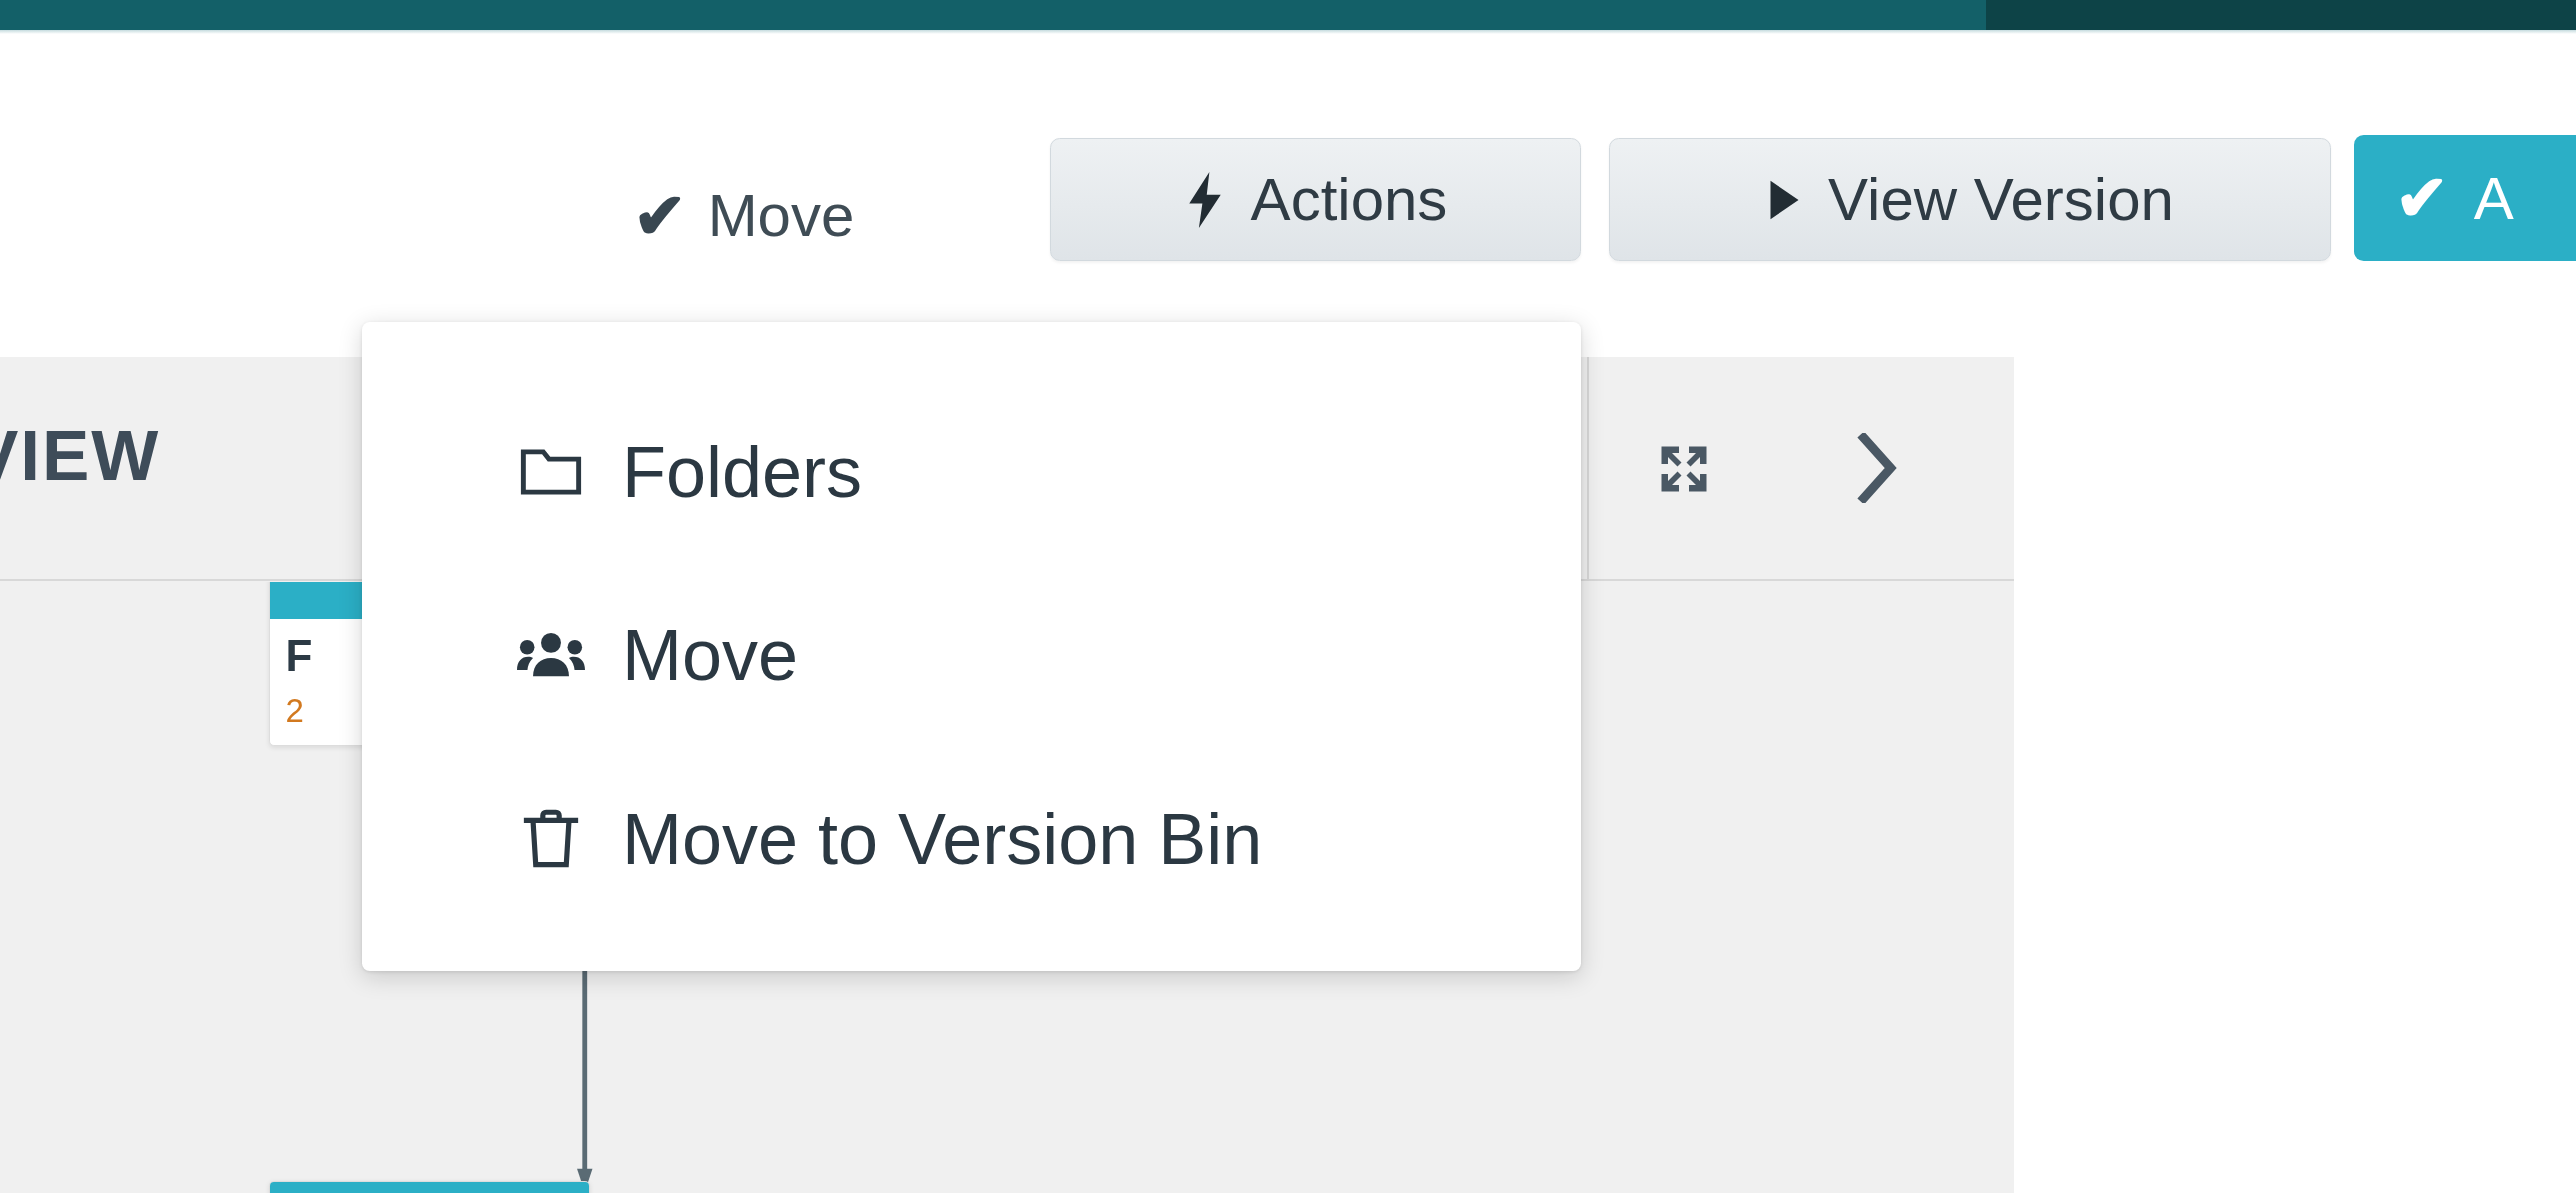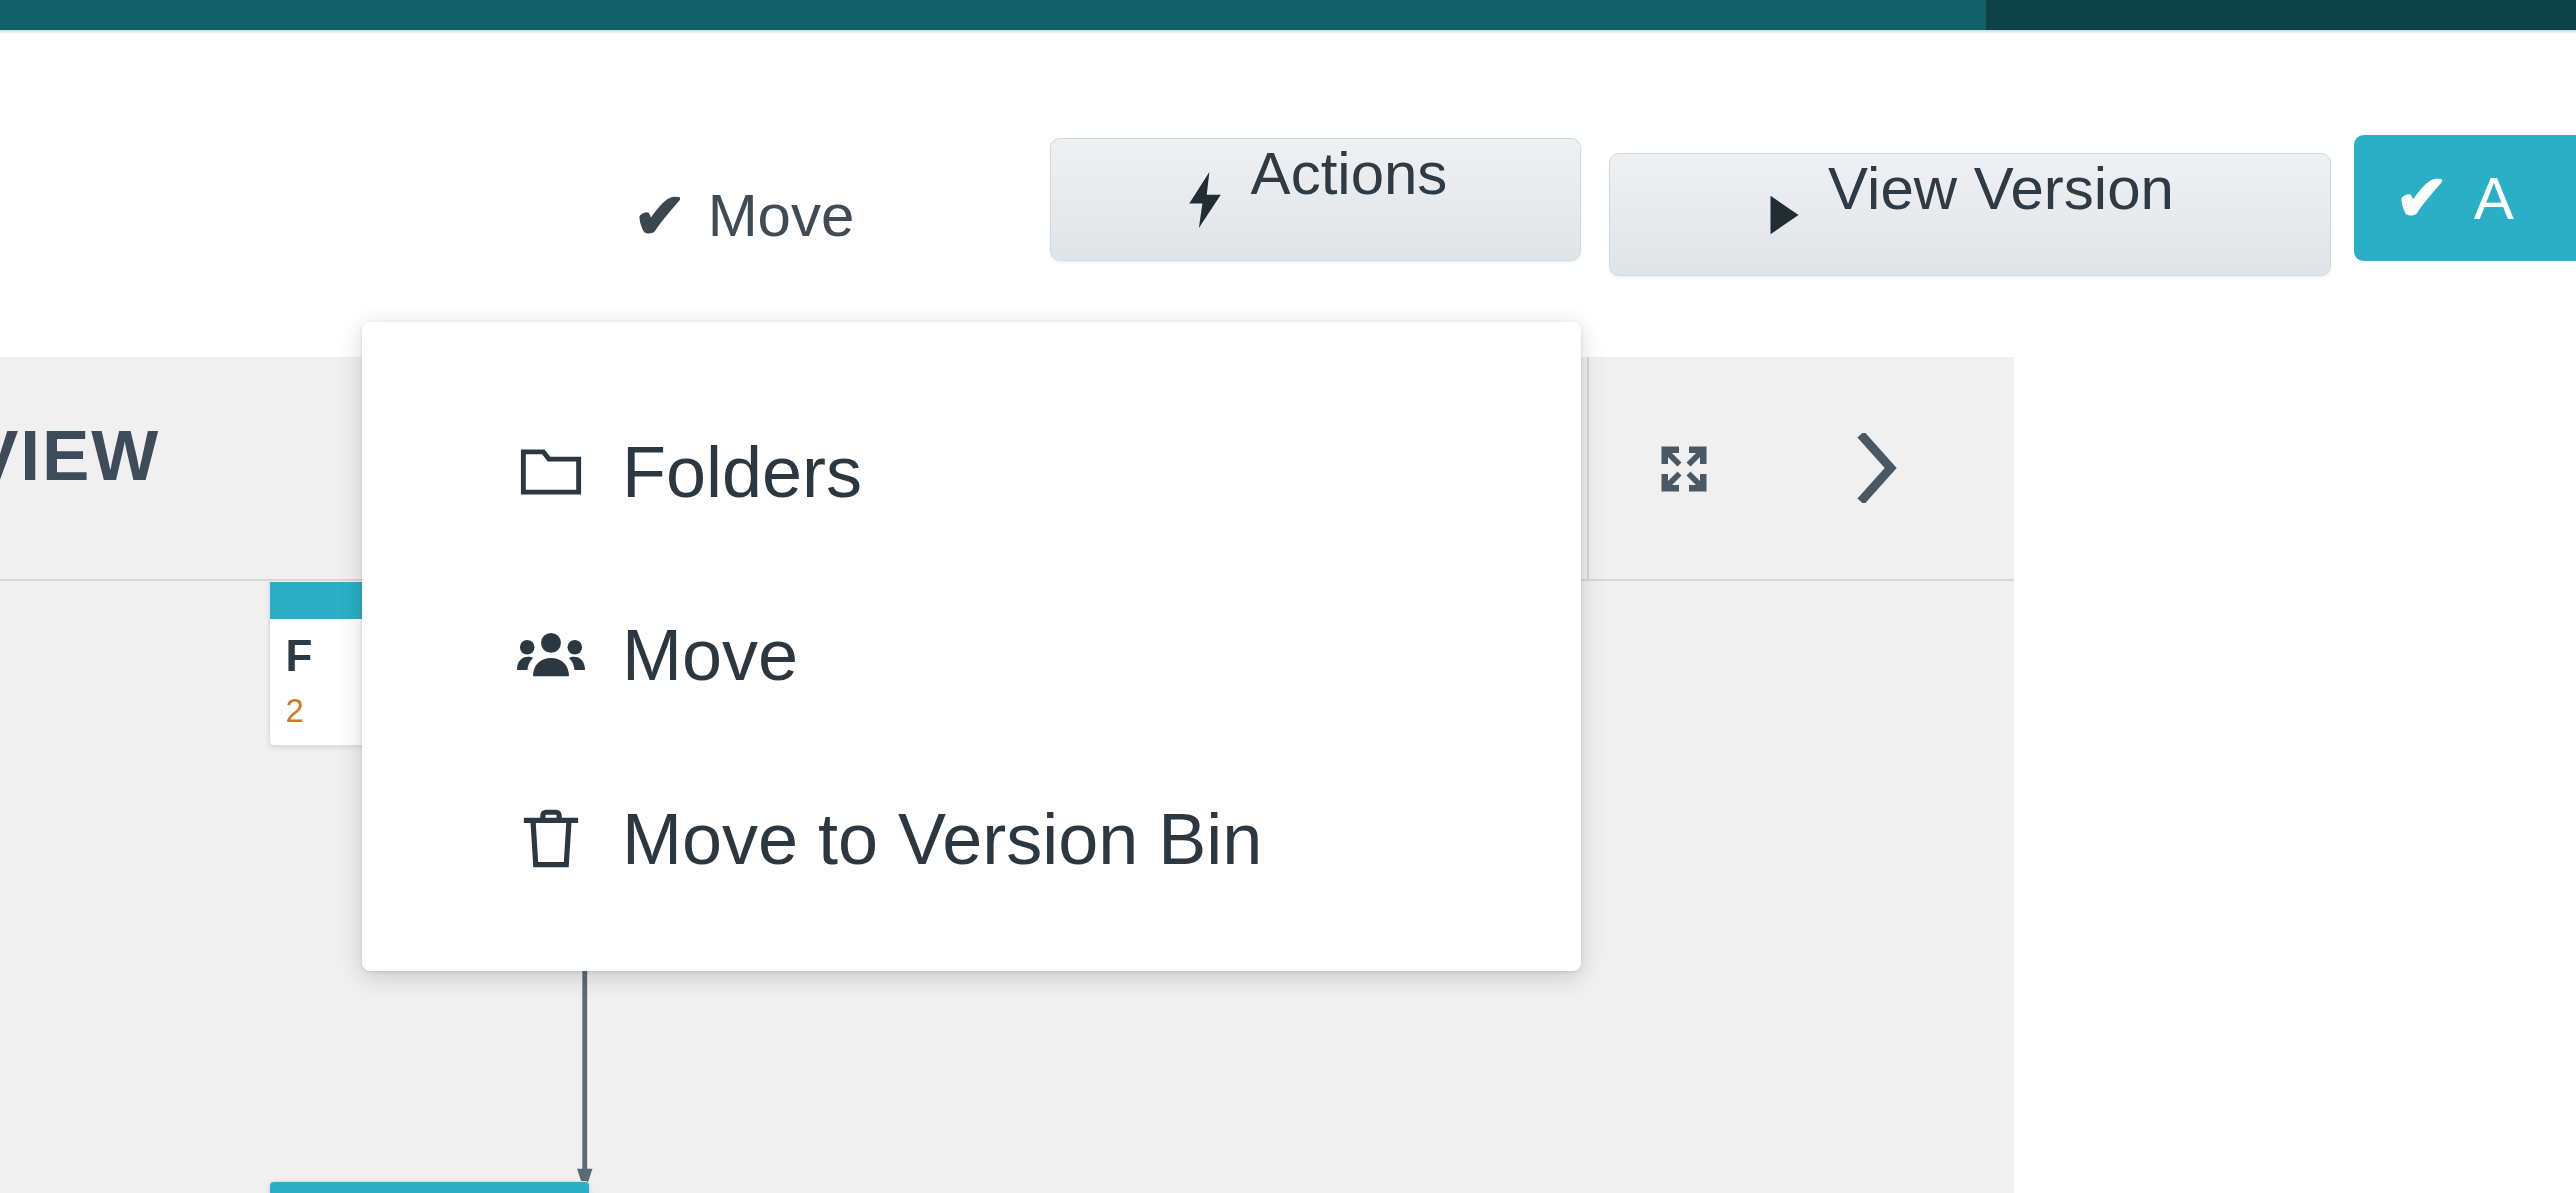--- a/index.html
+++ b/index.html
@@ -64,33 +64,34 @@
     line-height: 1;
   }
 
   .tb-btn {
     position: absolute;
     box-sizing: border-box;
     background: linear-gradient(to bottom, #eef1f3 0%, #e6eaed 55%, #dfe4e8 100%);
     border: 1.9px solid #d2d9de;
     border-radius: 9.7px;
     display: flex;
+    align-items: center;
     justify-content: center;
     gap: 25px;
     color: #2f3b44;
     font-size: 60px;
     white-space: nowrap;
     box-shadow: 0 1.9px 2.9px rgba(0,0,0,0.05);
   }
   #btn-actions {
     left: 1050px; top: 104px;
     width: 531px; height: 123px;
   }
   #btn-view-version {
-    left: 1609px; top: 119px;
+    left: 1609px; top: 104px;
     width: 722px; height: 123px;
   }
   #btn-approve {
     position: absolute;
     left: 2354px; top: 101px;
     width: 290px; height: 126px;
     box-sizing: border-box;
     background: #2bafc6;
     border: none;
     border-radius: 9.7px;

